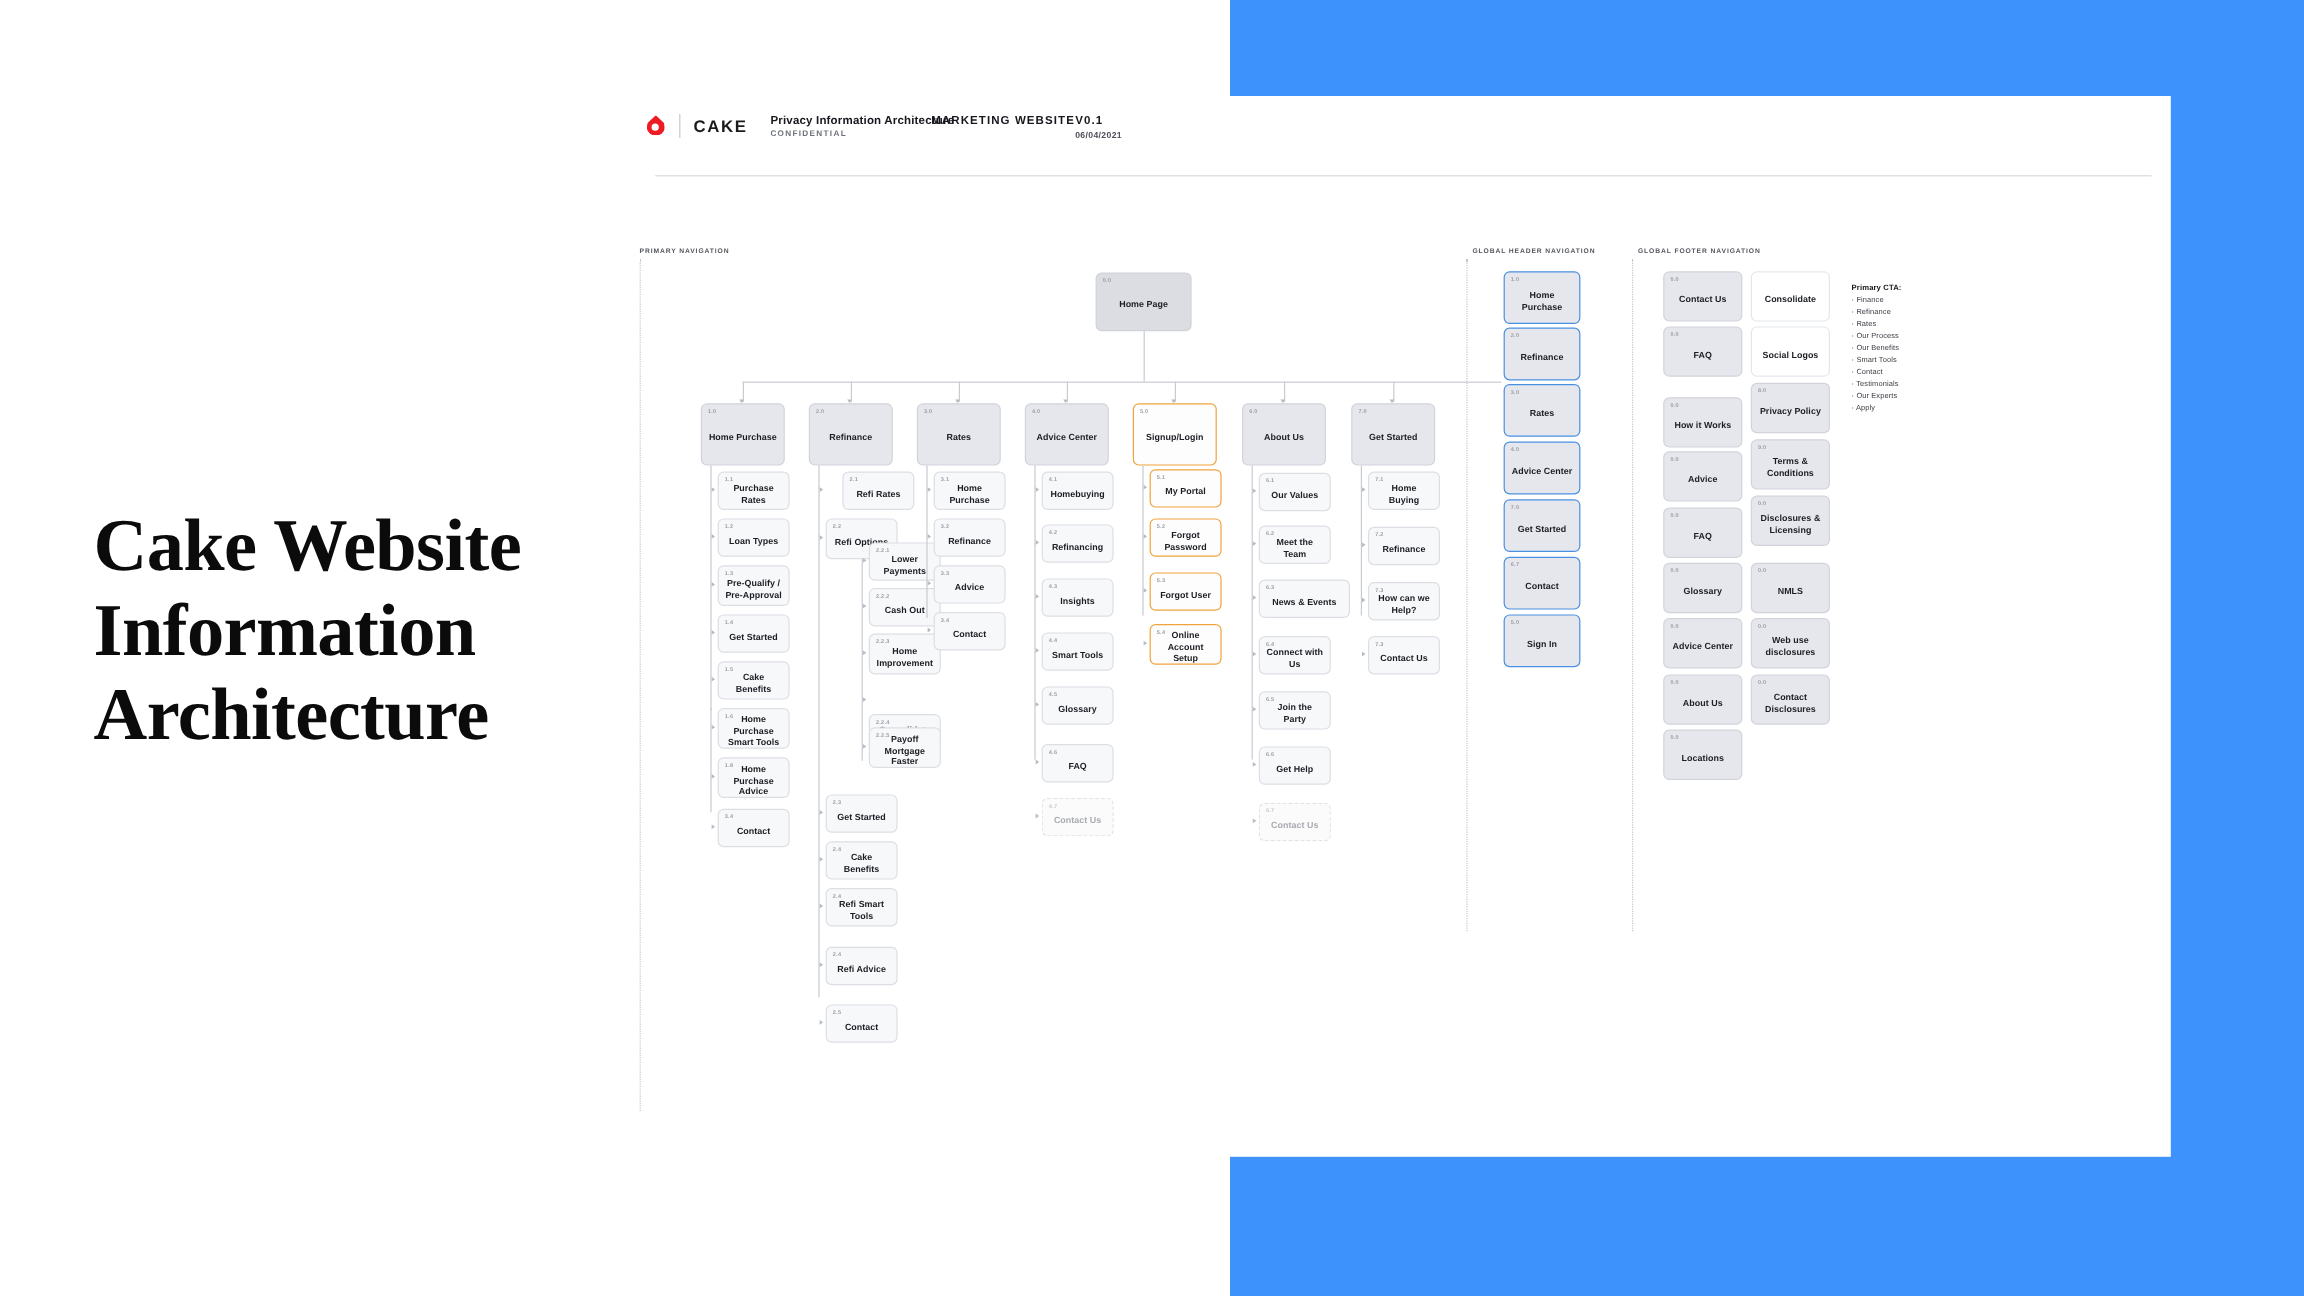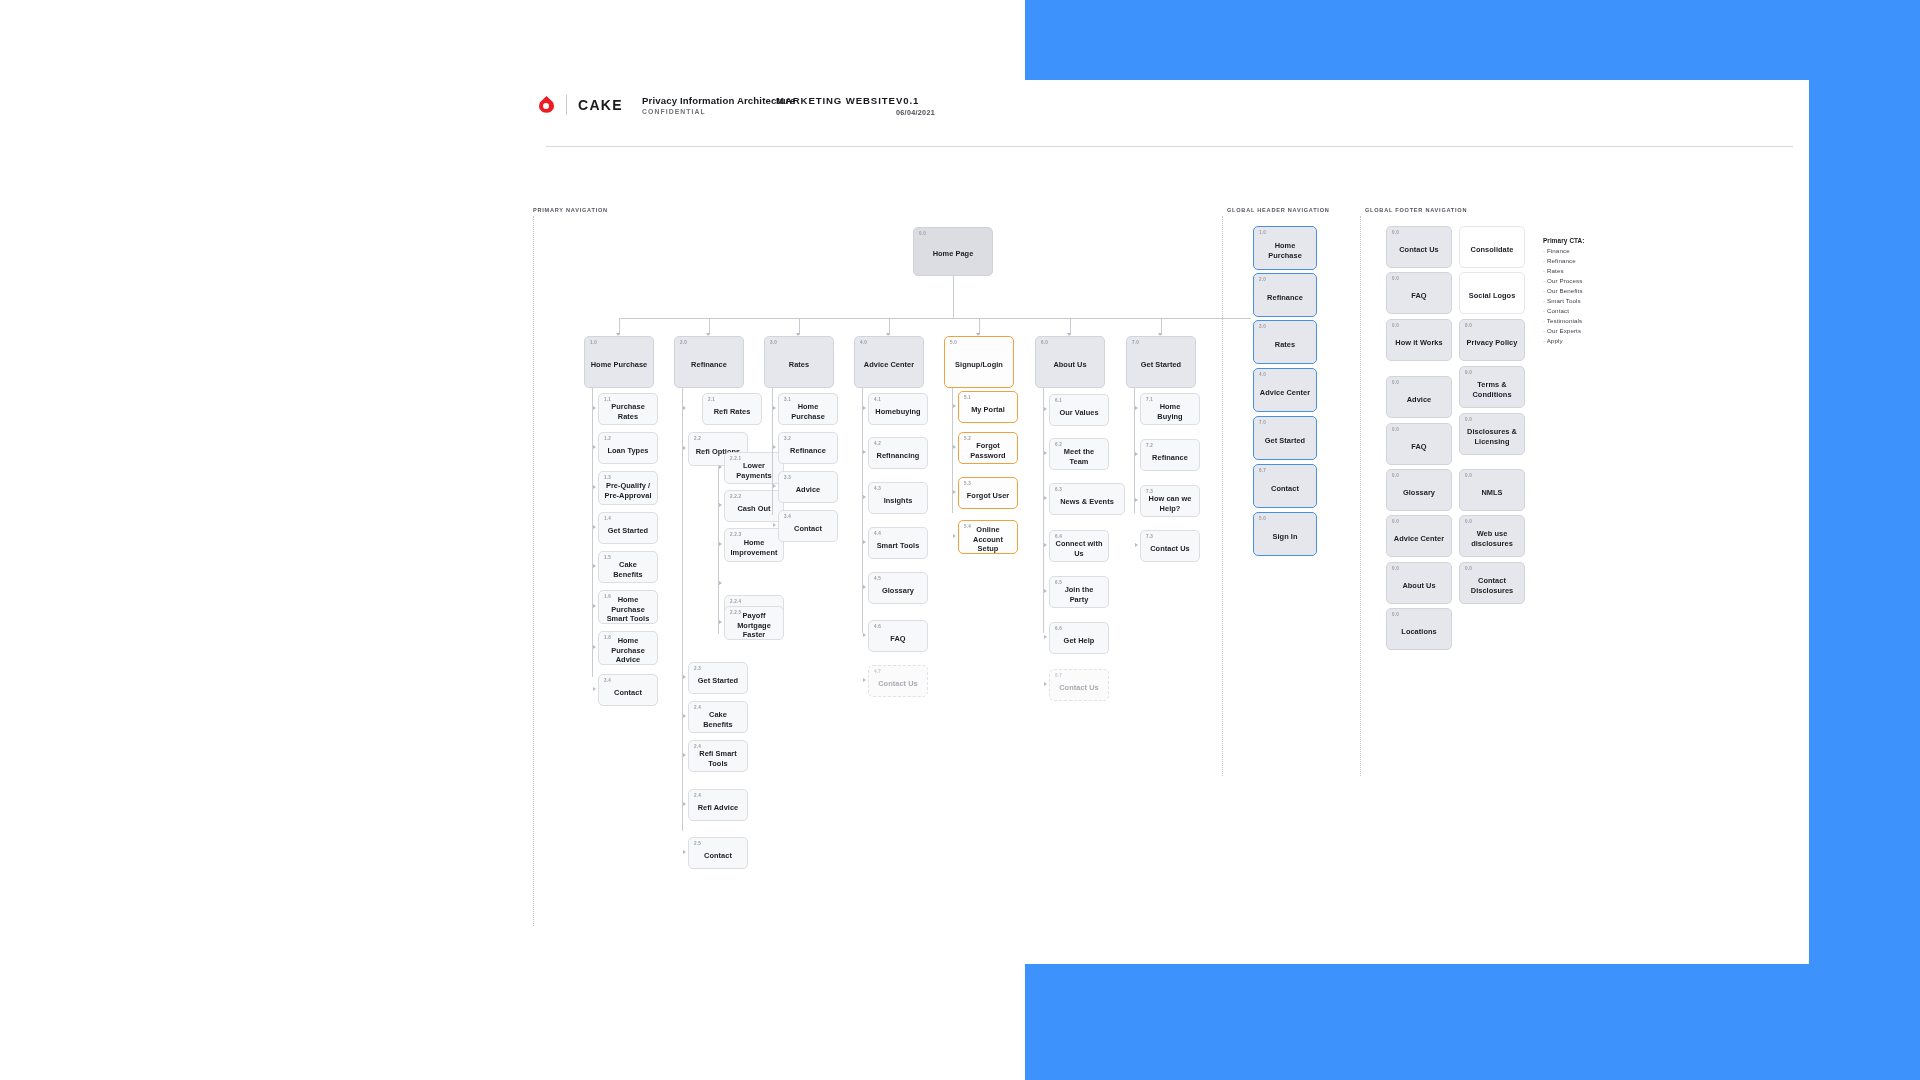--- a/index.html
+++ b/index.html
@@ -104,20 +104,21 @@
   .cta { position: absolute; left: 1013px; top: 157px; width: 120px; }
   .cta .cta-h { font-size: 6.4px; font-weight: 700; color: #16181d; margin-bottom: 2px; letter-spacing: .1px; }
   .cta .cta-i { font-size: 6.2px; color: #3c3f46; line-height: 1.62; letter-spacing: .1px; }
 </style>
 </head>
 <body>
 
 <div id="root">
 
   <div class="left-panel"></div>
+  <div class="cover-title">Cake Website Information Architecture</div>
 
   <div class="canvas">
 
     <div class="hdr">
       <div class="logo-wrap">
         <span class="logo-mark">
           <span class="drop"></span>
             <span class="dot"></span>
         </span>
         <span class="logo-div"></span>
@@ -488,21 +489,21 @@
       </div>
 
     <div class="node footer-a" style="left:856px; top:146px; width:66px; height:42px">
       <span class="num">0.0</span>
       <span class="lbl">Contact Us</span>
       </div>
     <div class="node footer-a" style="left:856px; top:192px; width:66px; height:42px">
       <span class="num">0.0</span>
       <span class="lbl">FAQ</span>
       </div>
-    <div class="node footer-a" style="left:856px; top:239px; width:66px; height:42px">
+    <div class="node footer-a" style="left:856px; top:251px; width:66px; height:42px">
       <span class="num">0.0</span>
       <span class="lbl">How it Works</span>
       </div>
     <div class="node footer-a" style="left:856px; top:296px; width:66px; height:42px">
       <span class="num">0.0</span>
       <span class="lbl">Advice</span>
       </div>
     <div class="node footer-a" style="left:856px; top:343px; width:66px; height:42px">
       <span class="num">0.0</span>
       <span class="lbl">FAQ</span>

